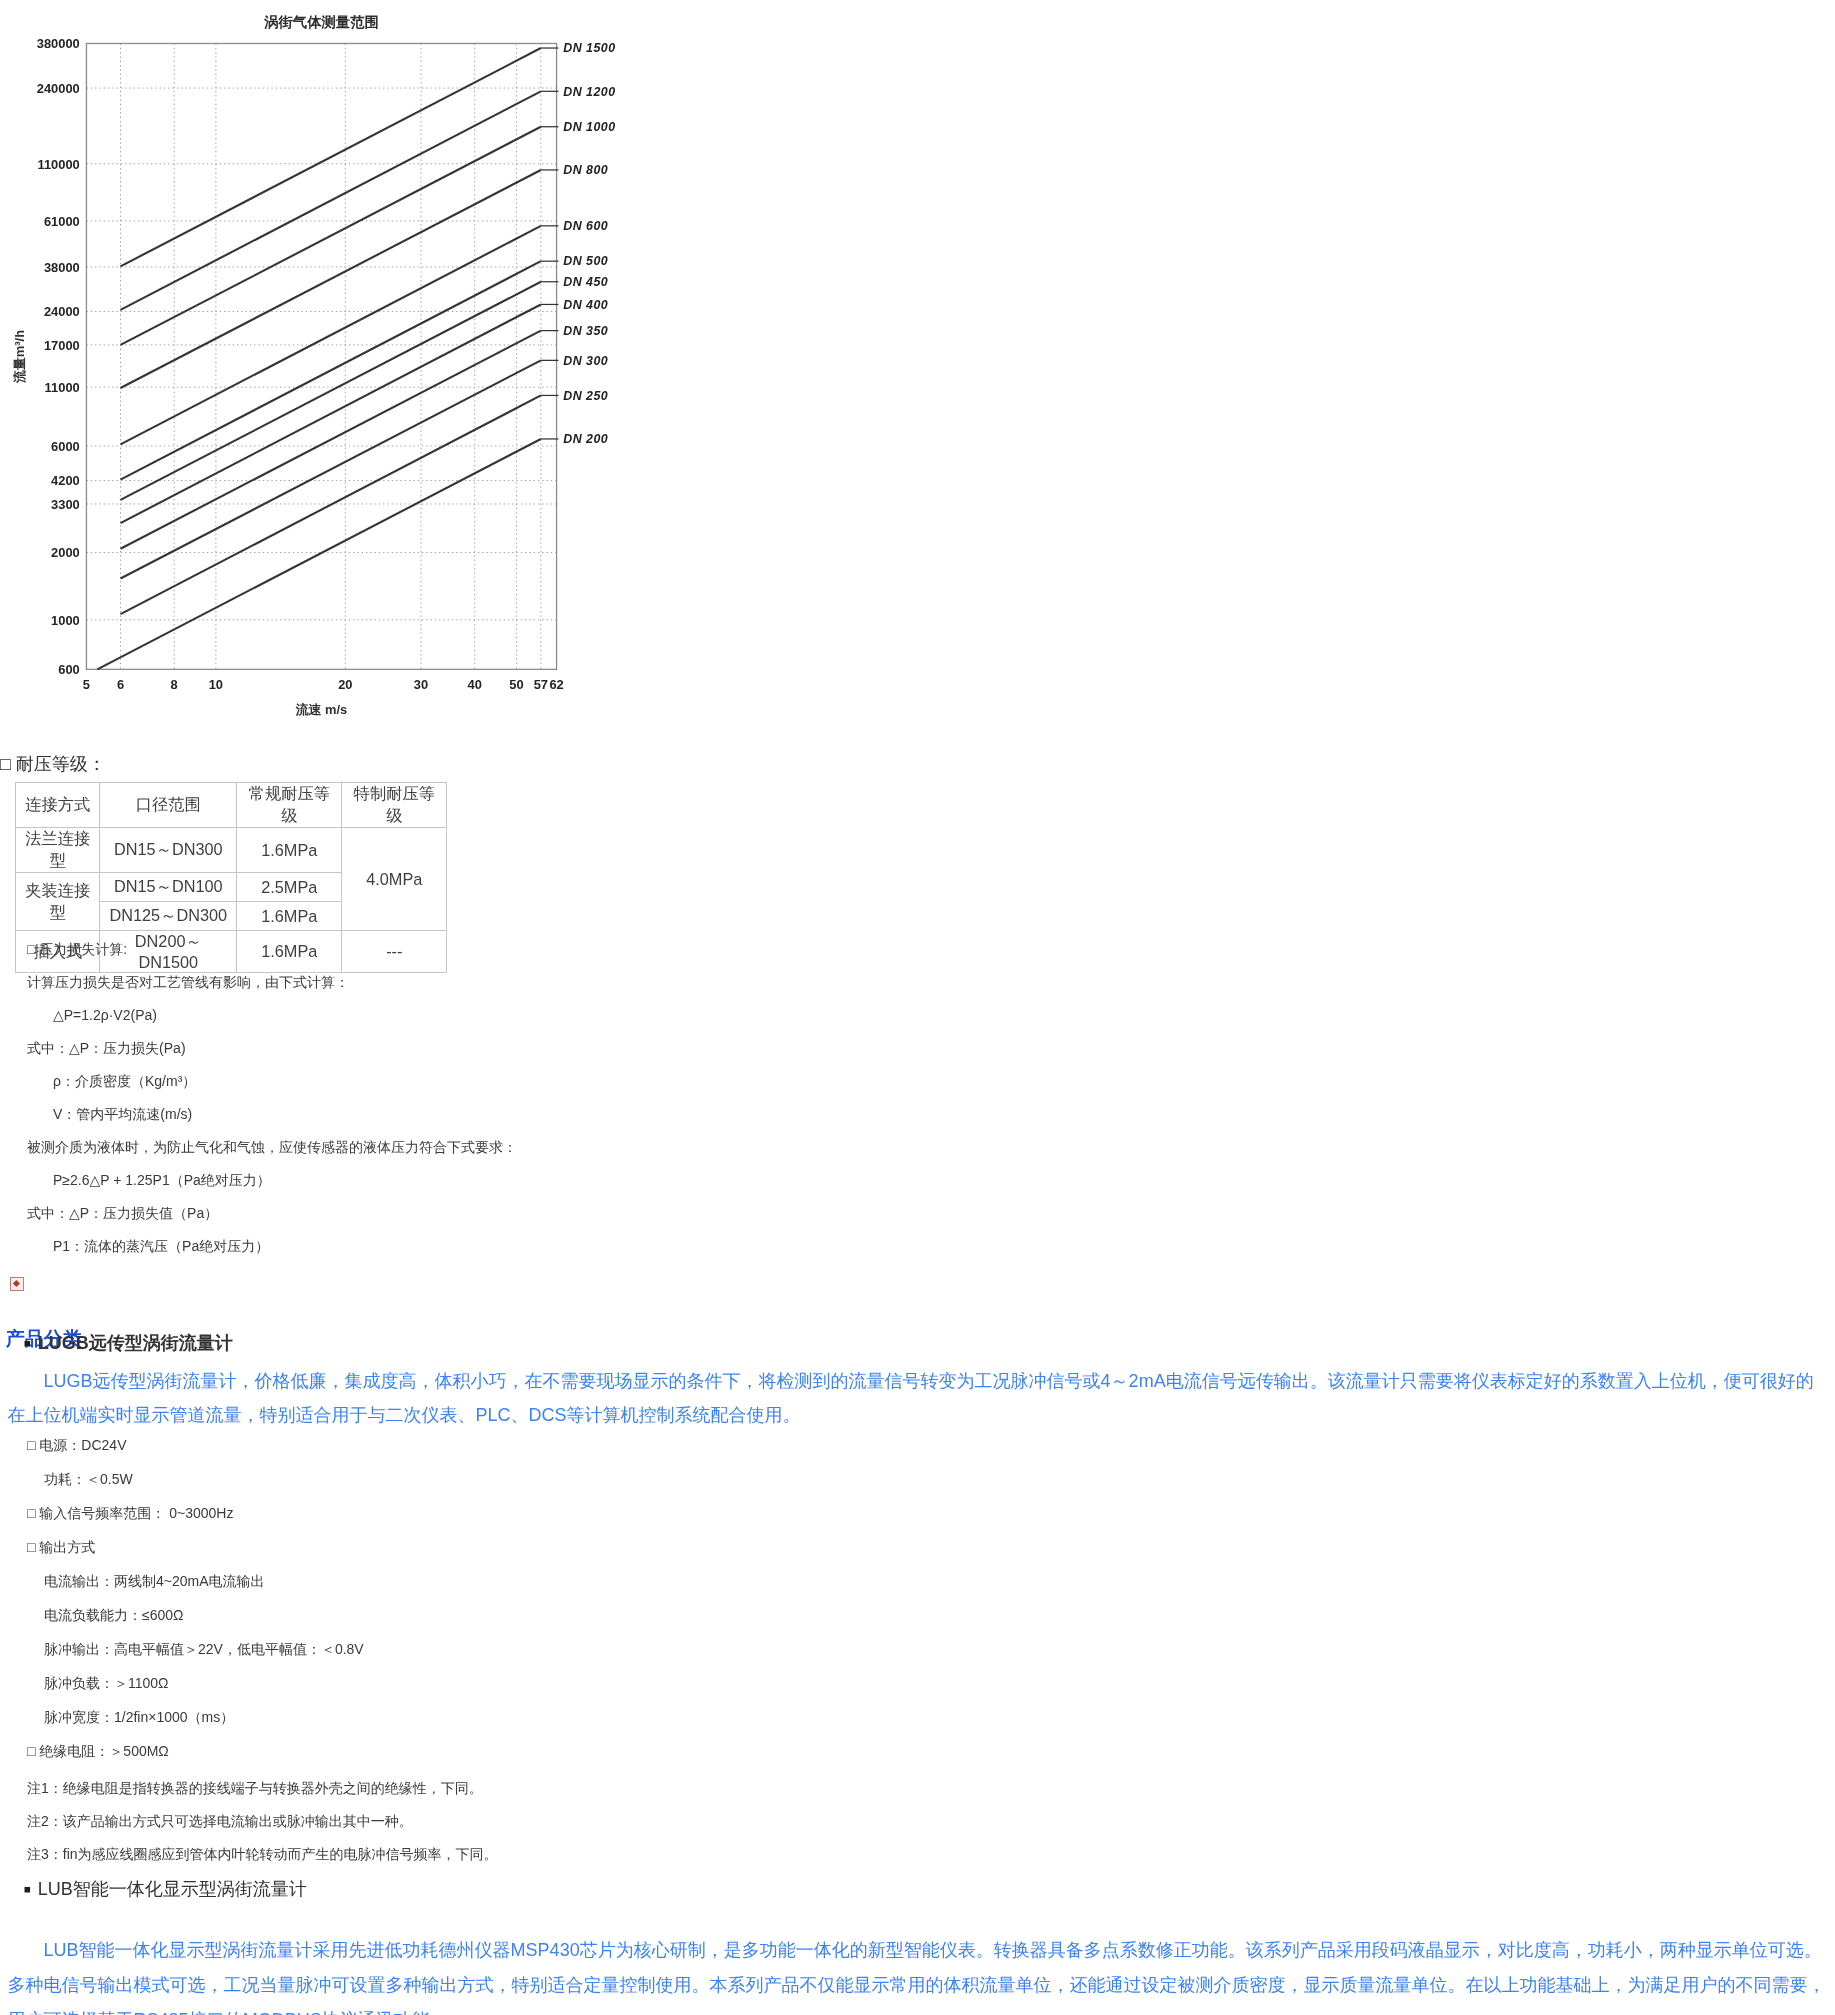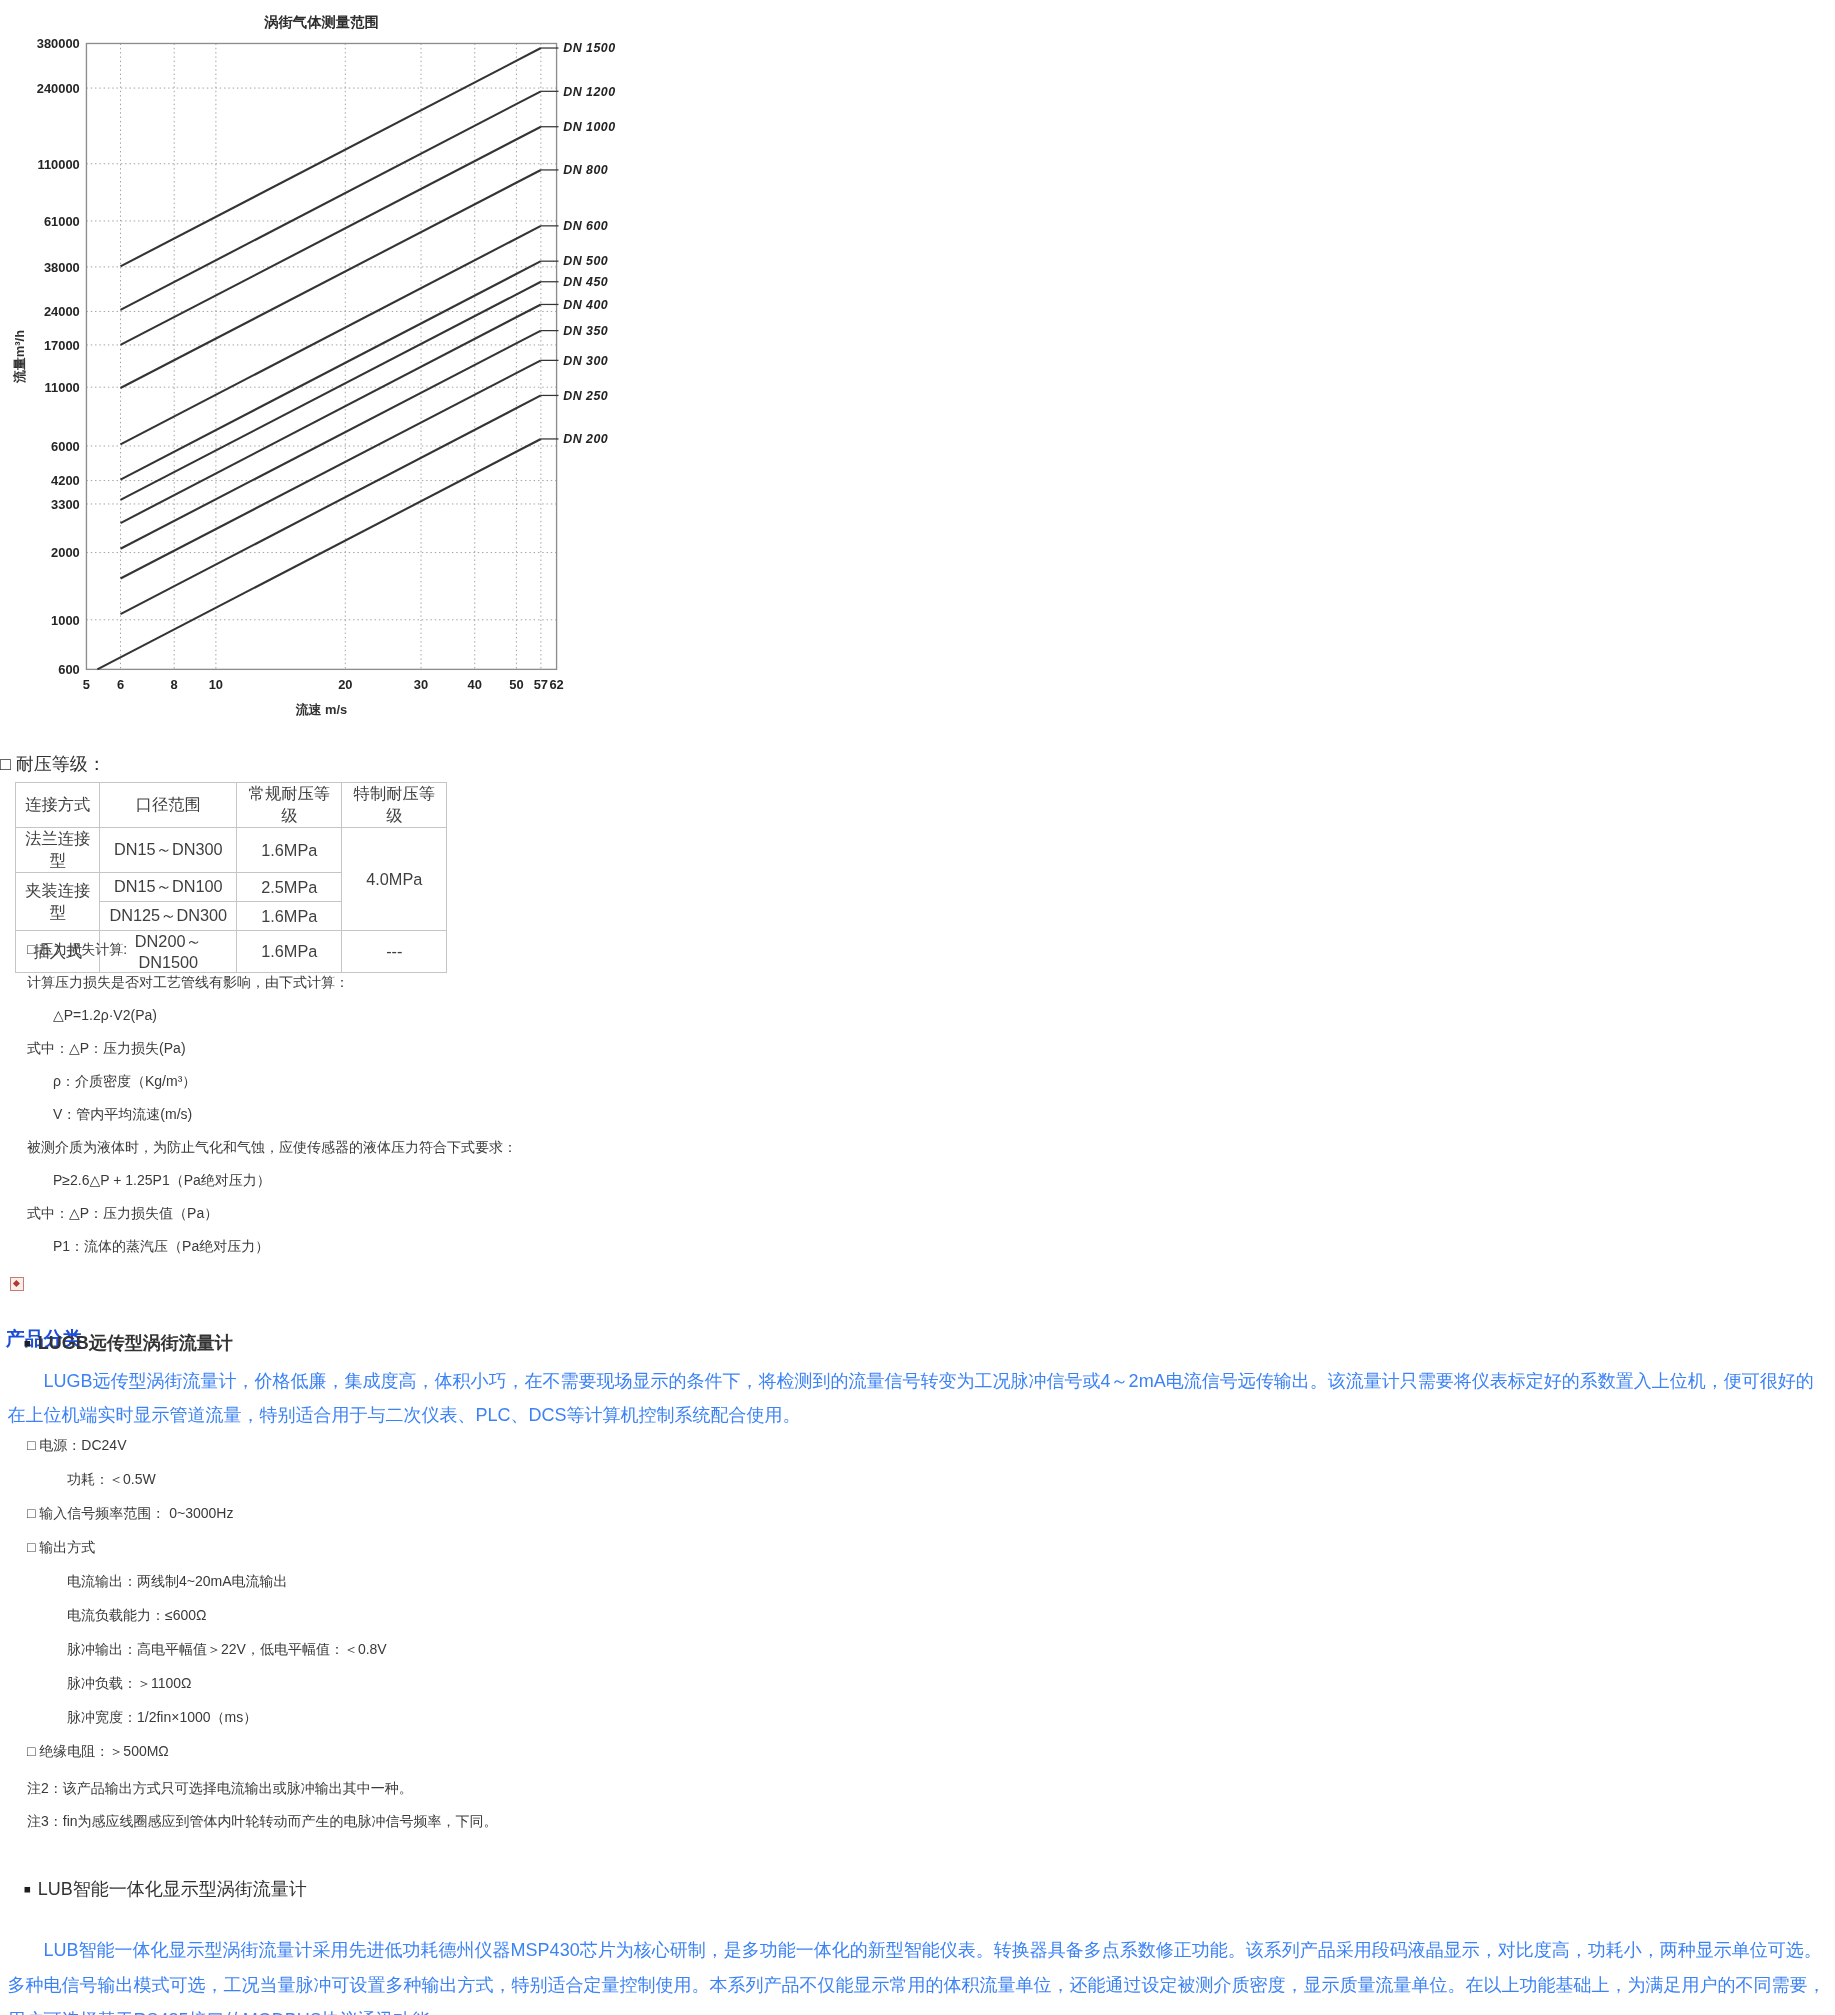--- a/index.html
+++ b/index.html
@@ -21,21 +21,21 @@
 
   
   #sec1-heading{left:0;top:748px;font-size:18px;line-height:33px;color:#333;}
   #ptable{left:15.3px;top:782px;border-collapse:collapse;background:#fff;}
   #ptable th,#ptable td{border:1px solid #c5c5c5;font-weight:400;font-size:16.3px;color:#3f3f3f;
       text-align:center;vertical-align:middle;height:28px;padding:0 5.7px;background:#fff;}
   #ptable col.c1{width:84px}#ptable col.c2{width:137px}#ptable col.c3{width:105px}#ptable col.c4{width:105px}
 
   
   .ln{font-size:14px;line-height:33px;white-space:pre-wrap;}
-  .ind0{padding-left:27px}.ind1{padding-left:67px}.ind2{padding-left:53px}
+  .ind0{padding-left:27px}.ind1{padding-left:44px}.ind2{padding-left:53px}
   #pl-block{left:0;top:933px;width:1826px;}
   #specs{left:0;top:1428px;width:1826px;}
   #specs .ln{line-height:34px;}
   #notes{left:0;top:1772px;width:1826px;}
 
   #img-broken{left:9.6px;top:1277px;width:12.4px;height:12.4px;border:1px solid #c97b6e;background:#faeeec;}
   #img-broken i{display:block;width:4.8px;height:4.8px;margin:2.9px auto;background:#b03a30;transform:rotate(45deg);}
 
   #cat-heading{left:5.7px;top:1292px;font-size:19px;font-weight:700;color:#1d4ed8;line-height:29px;margin-top:32px;}
 
@@ -215,20 +215,21 @@
       <div class="ln ind0">□ 输入信号频率范围： 0~3000Hz</div>
       <div class="ln ind0">□ 输出方式</div>
       <div class="ln ind1">电流输出：两线制4~20mA电流输出</div>
       <div class="ln ind1">电流负载能力：≤600Ω</div>
       <div class="ln ind1">脉冲输出：高电平幅值＞22V，低电平幅值：＜0.8V</div>
       <div class="ln ind1">脉冲负载：＞1100Ω</div>
       <div class="ln ind1">脉冲宽度：1/2fin×1000（ms）</div>
       <div class="ln ind0">□ 绝缘电阻：＞500MΩ</div>
     </div>
   <div class="abs" id="notes">
+      <div class="ln ind0">注1：绝缘电阻是指转换器的接线端子与转换器外壳之间的绝缘性，下同。</div>
       <div class="ln ind0">注2：该产品输出方式只可选择电流输出或脉冲输出其中一种。</div>
       <div class="ln ind0">注3：fin为感应线圈感应到管体内叶轮转动而产生的电脉冲信号频率，下同。</div>
     </div>
 
   <div class="abs prod-title" id="lub-title">
     <span class="bullet">■</span><span>LUB智能一体化显示型涡街流量计</span>
   </div>
   <div class="abs para" id="lub-para">LUB智能一体化显示型涡街流量计采用先进低功耗德州仪器MSP430芯片为核心研制，是多功能一体化的新型智能仪表。转换器具备多点系数修正功能。该系列产品采用段码液晶显示，对比度高，功耗小，两种显示单位可选。多种电信号输出模式可选，工况当量脉冲可设置多种输出方式，特别适合定量控制使用。本系列产品不仅能显示常用的体积流量单位，还能通过设定被测介质密度，显示质量流量单位。在以上功能基础上，为满足用户的不同需要，用户可选择基于RS485接口的MODBUS协议通讯功能。</div>
 
 </div>

